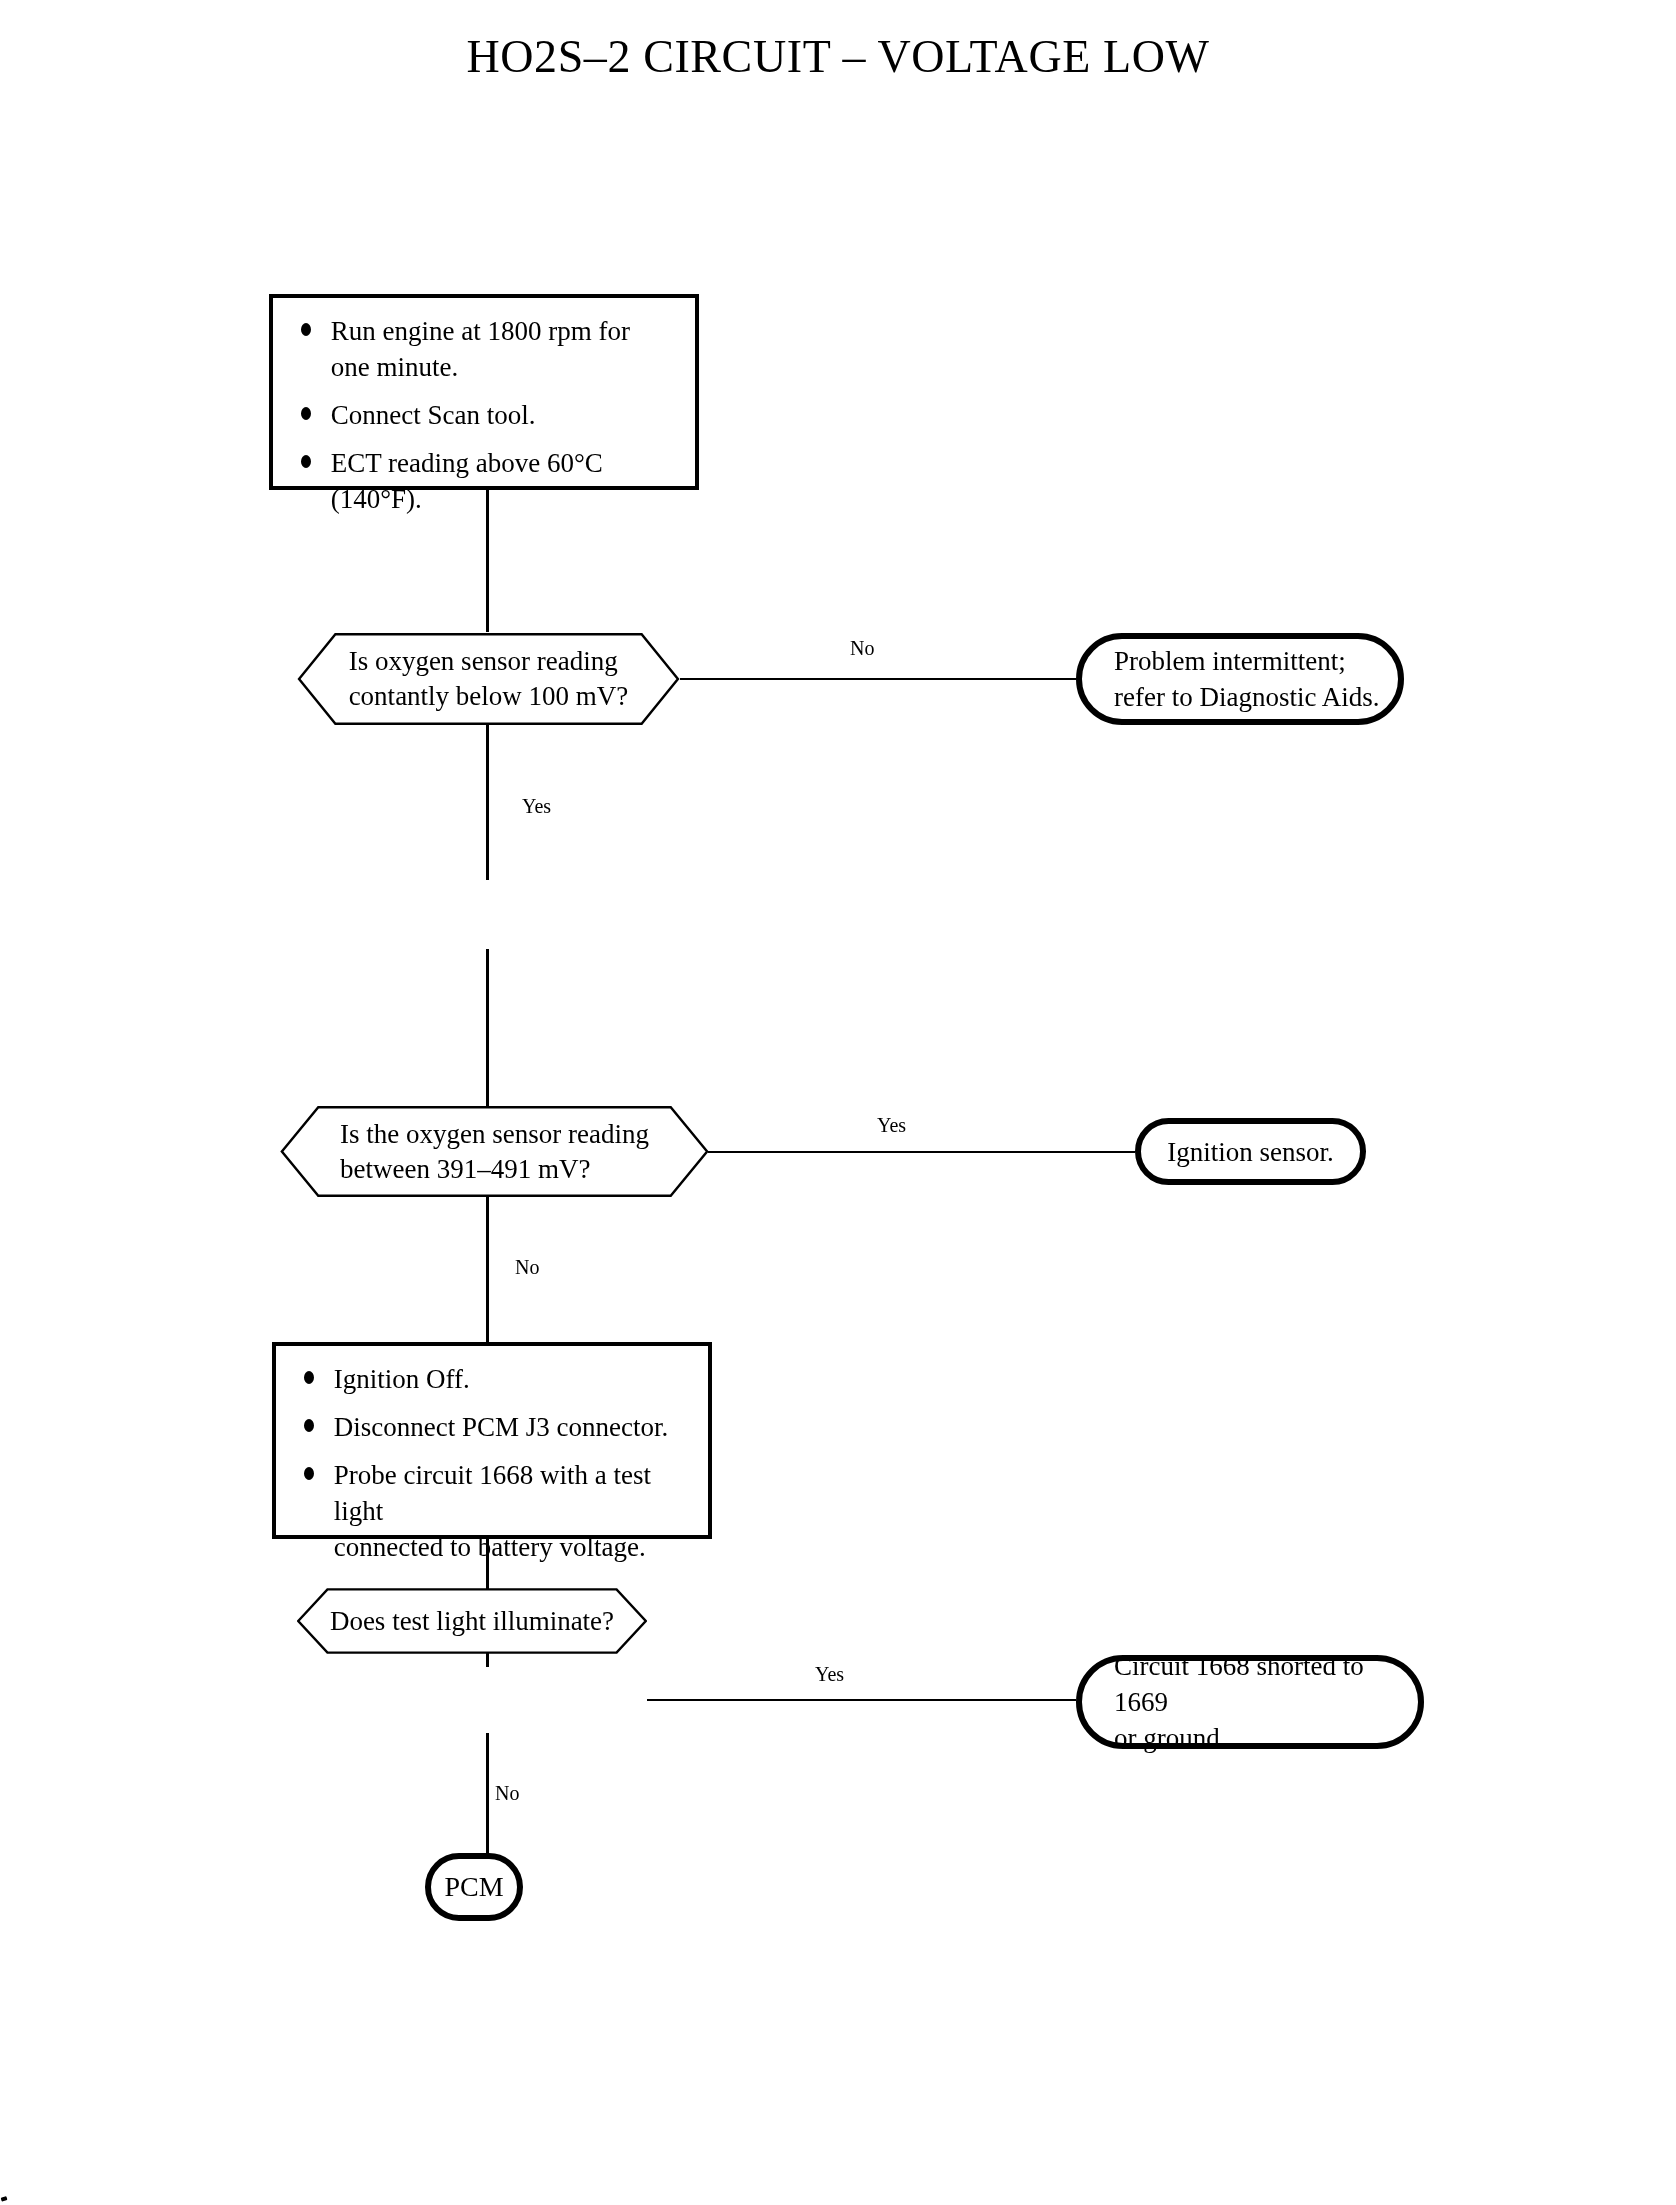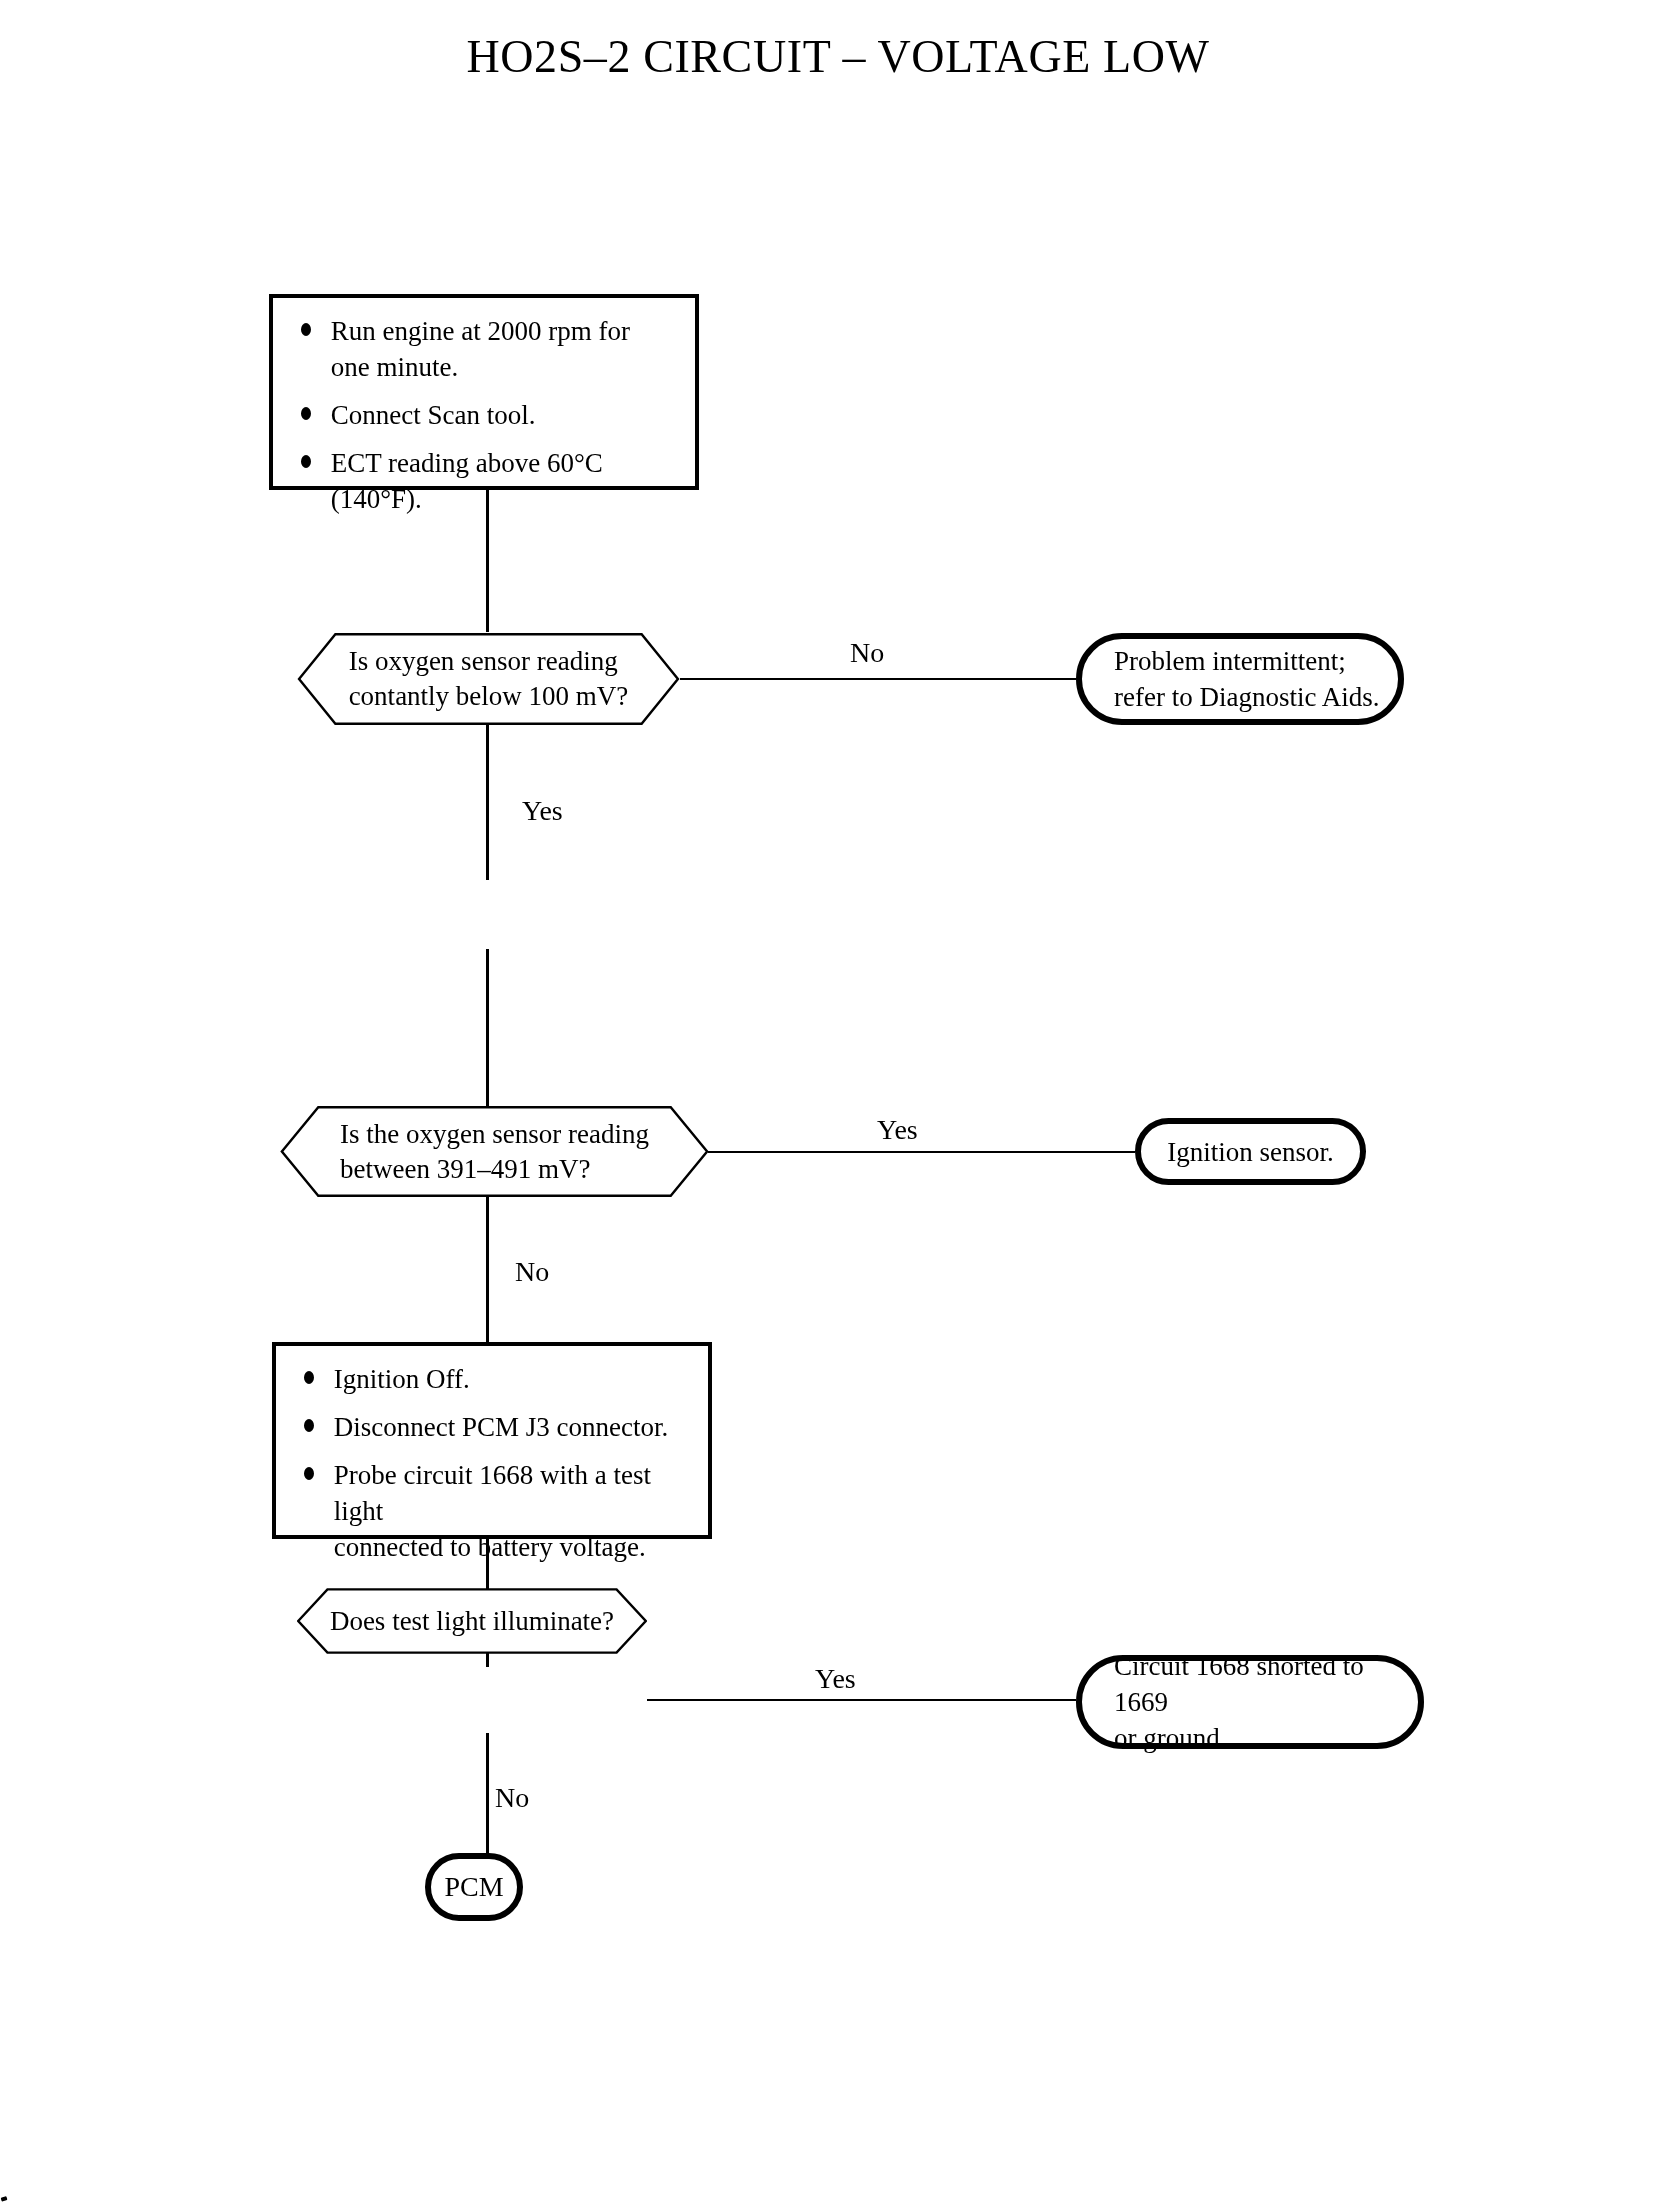--- a/index.html
+++ b/index.html
@@ -34,34 +34,34 @@
   
   .term{
     position:absolute;box-sizing:border-box;border:6px solid #000;background:#fff;
     font-size:27px;line-height:36px;display:flex;align-items:center;
   }
   .term-pad{padding-left:32px;padding-right:18px;}
   .term-center{justify-content:center;text-align:center;padding:0;}
   
   .vline{position:absolute;width:3px;background:#000;}
   .hline{position:absolute;height:2.4px;background:#000;}
-  .lbl{position:absolute;font-size:28px;}
+  .lbl{position:absolute;font-size:20px;}
   .speck{position:absolute;background:#000;border-radius:1.2px;transform:rotate(-18deg);}
 </style>
 </head>
 <body>
 
 <div class="page">
 
   <h1 class="title">HO2S–2 CIRCUIT – VOLTAGE LOW</h1>
 
   <div class="process" style="left:269px;top:294px;width:430px;height:196px;">
     <div class="li">
       <span class="bullet"></span>
-      <span class="ml">Run engine at 2000 rpm for
+      <span class="ml">Run engine at 1800 rpm for
 one minute.</span>
     </div>
     <div class="li">
       <span class="bullet"></span>
       <span class="ml">Connect Scan tool.</span>
     </div>
     <div class="li">
       <span class="bullet"></span>
       <span class="ml">ECT reading above 60°C (140°F).</span>
     </div>

